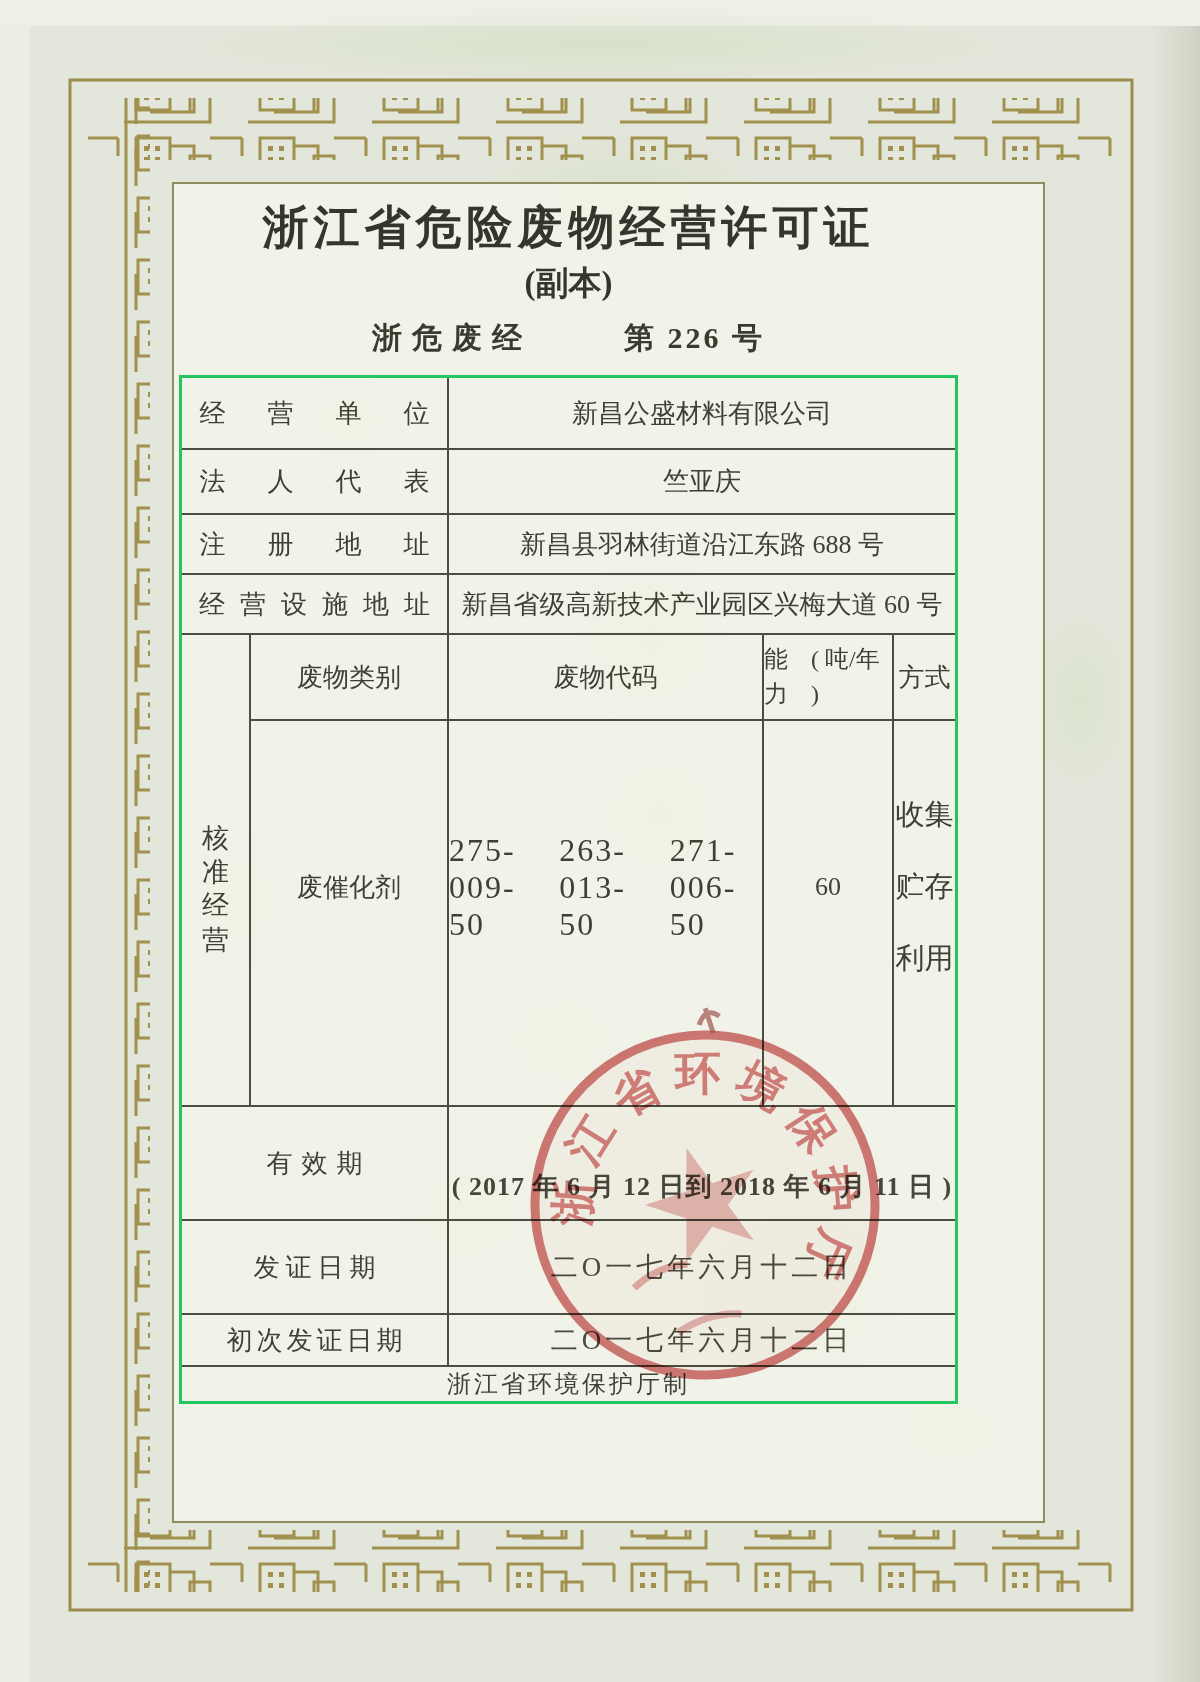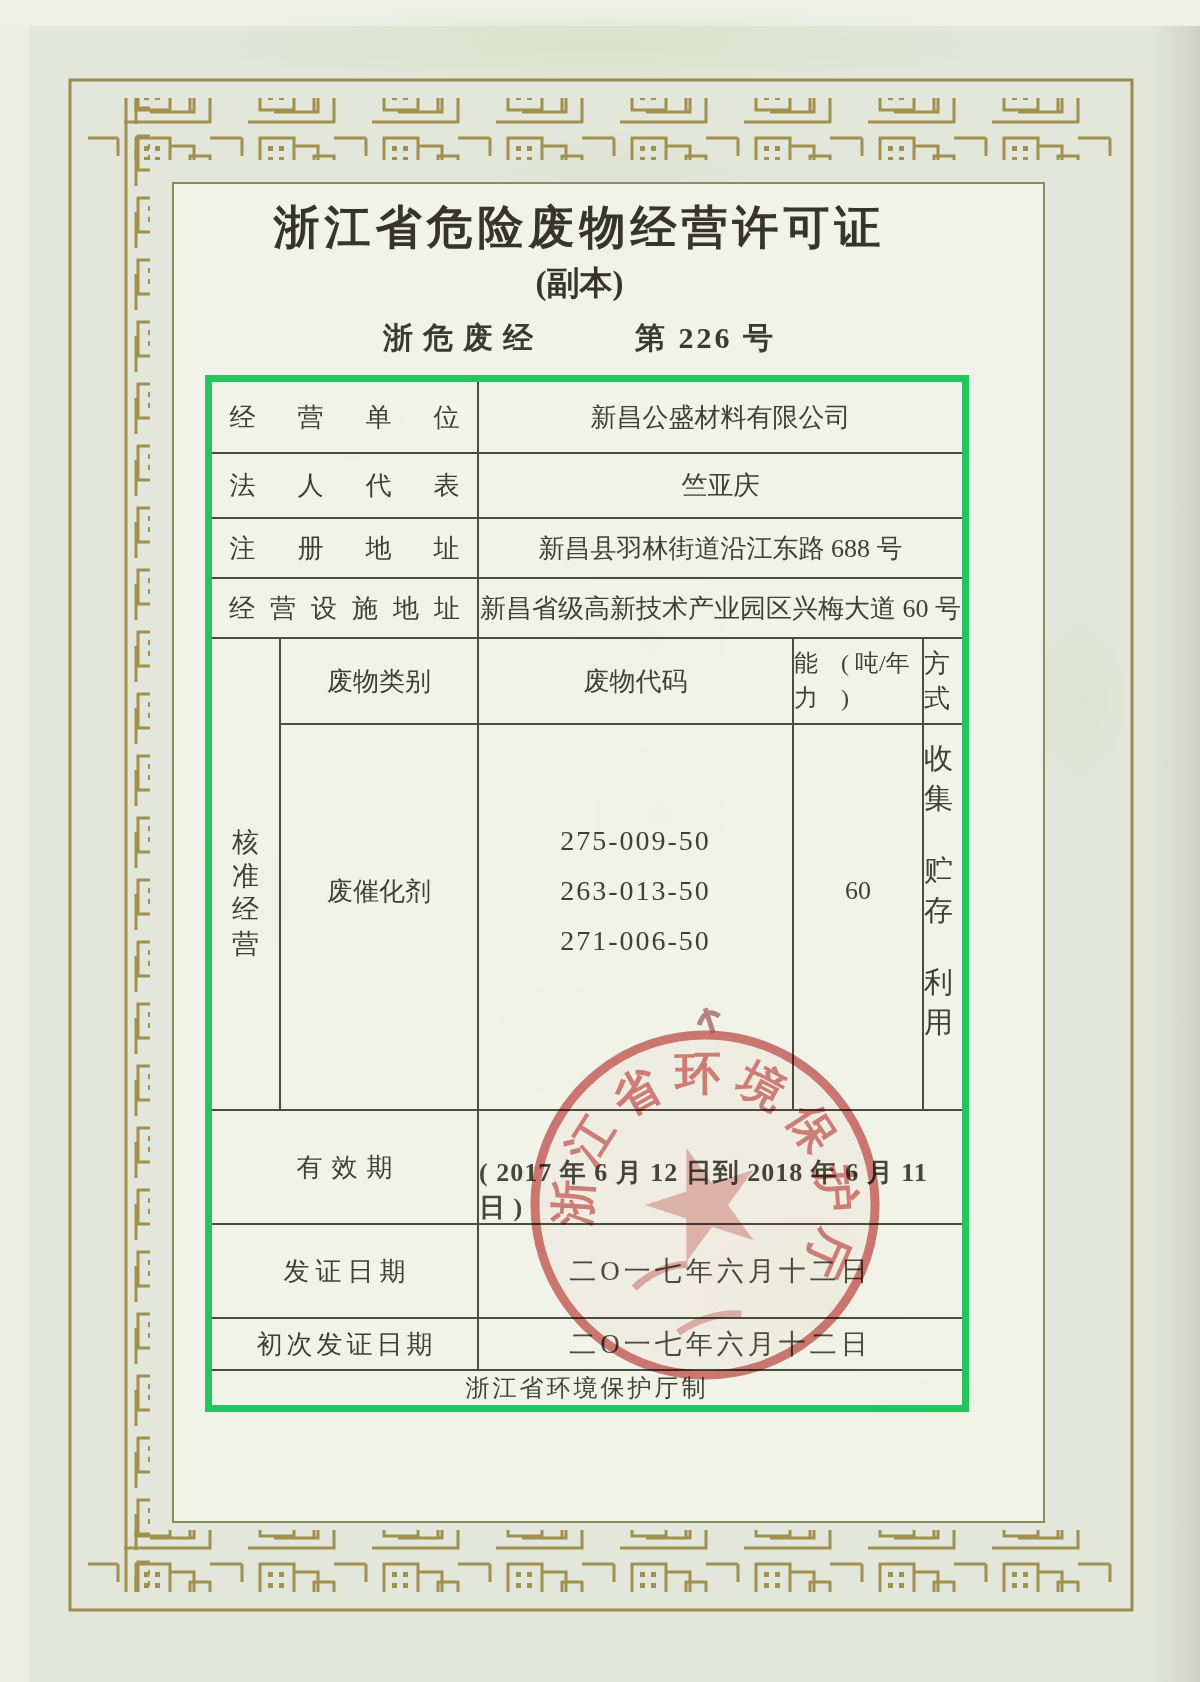--- a/index.html
+++ b/index.html
@@ -9,43 +9,42 @@
     font-family:"Liberation Serif","DejaVu Serif",serif;
     color:#3e4034;
   }
   .layer{position:absolute;inset:0;width:1200px;height:1682px;}
   #bg-svg{z-index:0;}
   #content{z-index:2;}
   #stamp-svg{z-index:4;mix-blend-mode:multiply;pointer-events:none;}
 
   
   .paper{
-    position:absolute;left:184px;top:183px;width:871px;height:1322px;border-radius:20px;
+    position:absolute;left:173px;top:183px;width:871px;height:1322px;border-radius:20px;
   }
   .table-col{width:779px;margin-left:6px;}
 
   .title{
     margin-top:14px;text-align:center;
     font-size:46px;font-weight:bold;letter-spacing:5px;color:#35352b;
   }
   .subtitle{
     text-align:center;font-size:33px;font-weight:bold;color:#35352b;margin-top:2px;
   }
   .serial{
     display:flex;justify-content:center;align-items:baseline;gap:92px;
     font-size:30px;font-weight:bold;color:#3a3b2f;margin-top:12px;
   }
   .serial .s1{letter-spacing:10px;}
   .serial .s2{letter-spacing:3px;}
 
   
   .cert-table{
-    margin-top:16px;border:7px solid #22c55e;display:flex;flex-direction:column;
+    margin-top:16px;border:3px solid #22c55e;display:flex;flex-direction:column;
     font-size:26px;
-    margin-left:15px;
   }
   .tr{display:flex;border-top:2px solid #4a4d3f;align-items:stretch;}
   .tr.first{border-top:none;}
   .cell{display:flex;align-items:center;justify-content:center;}
   .b-r{border-right:2px solid #4a4d3f;}
   .lblcol{width:265px;flex:none;}
   .valcol{flex:1;}
 
   .h-r1{height:70px;} .h-r2{height:63px;} .h-r3{height:58px;} .h-r4{height:58px;}
   .h-validity{height:112px;} .h-issue{height:92px;} .h-first{height:50px;} .h-footer{height:34px;}
@@ -64,21 +63,21 @@
     font-size:27px;color:#3e4034;
   }
   .waste-main{flex:1;display:flex;flex-direction:column;}
   .waste-head{height:84px;display:flex;border-bottom:2px solid #4a4d3f;flex:none;}
   .waste-body{flex:1;display:flex;}
   .c-cat{width:196px;flex:none;}
   .c-code{width:313px;flex:none;}
   .c-cap{width:128px;flex:none;}
   .c-mode{flex:1;}
   .cap-head{display:flex;flex-direction:row;align-items:center;justify-content:center;font-size:24px;line-height:1.45;}
-  .codes{display:flex;flex-direction:column;gap:18px;font-size:28px;letter-spacing:2px;transform:translateY(-26px);}
+  .codes{display:flex;flex-direction:row;gap:18px;font-size:32px;letter-spacing:2px;transform:translateY(-26px);}
   .cat-val{transform:translateY(-26px);font-family:Liberation Serif, serif;}
   .cap-val{transform:translateY(-26px);}
   .modes{display:flex;flex-direction:column;gap:32px;font-size:29px;transform:translateY(-26px);}
 
   .validity-val{font-size:26px;font-weight:bold;letter-spacing:1px;color:#45463a;}
   .date-val{font-size:27px;color:#4a4b3c;letter-spacing:4px;}
   .footer-cell{font-size:24px;letter-spacing:3px;color:#3f4134;}
 </style>
 </head>
 <body>

